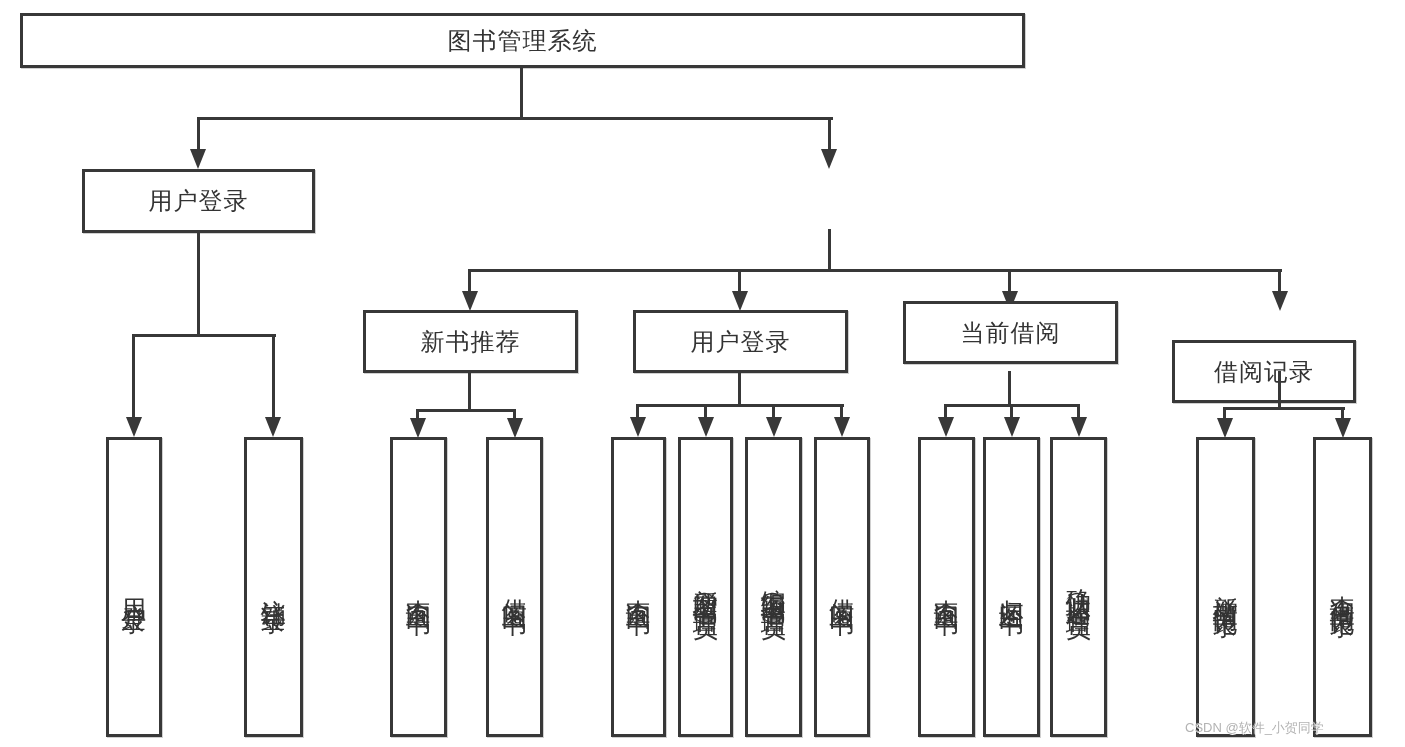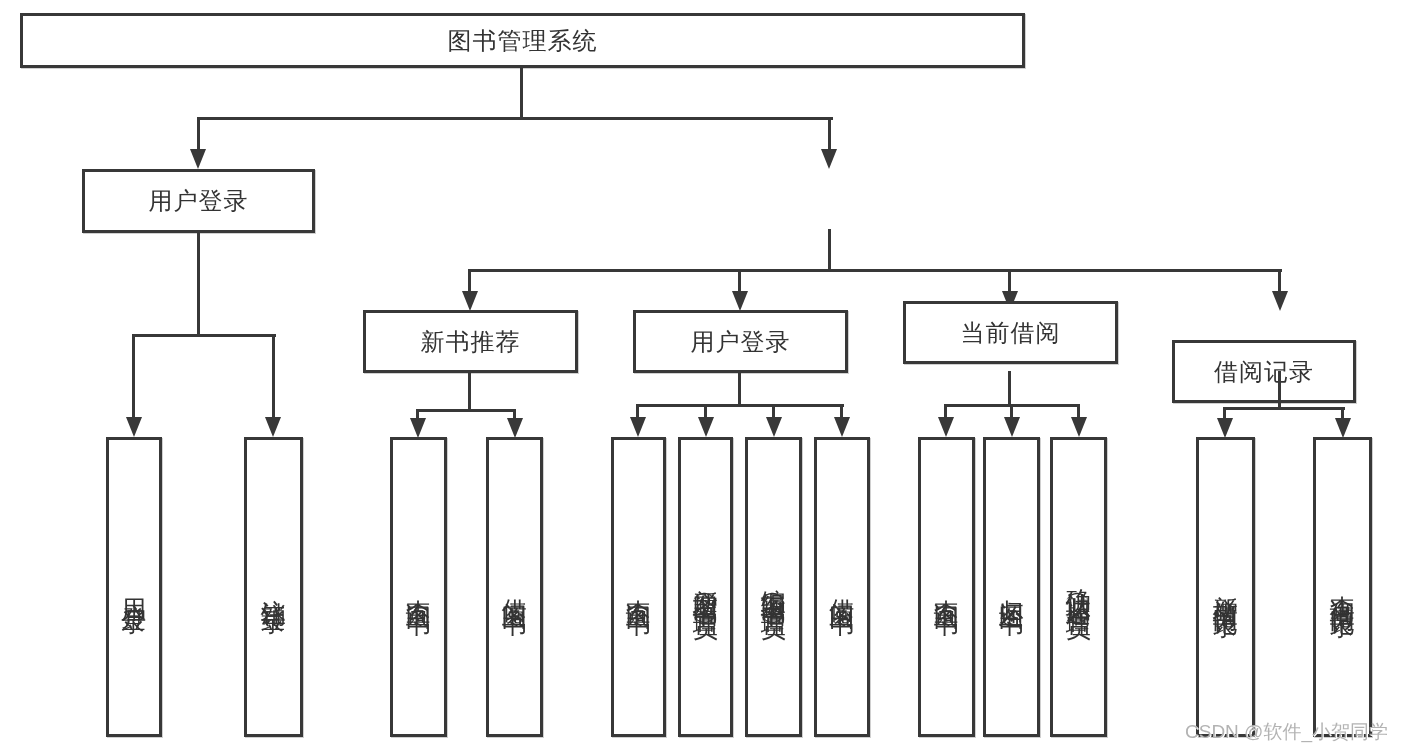--- a/index.html
+++ b/index.html
@@ -51,21 +51,21 @@
     width: 0; height: 0;
     border-left: 8px solid transparent;
     border-right: 8px solid transparent;
     border-top: 20px solid #383838;
   }
   .watermark {
     position: absolute;
     left: 1185px;
     top: 719px;
     width: 210px;
-    font-size: 19px;
+    font-size: 13px;
     color: #b3b3b3;
     text-shadow: 1px 1px 0 #ffffff;
     white-space: nowrap;
     z-index: 5;
   }
 </style>
 </head>
 <body>
 
 <div id="stage">

